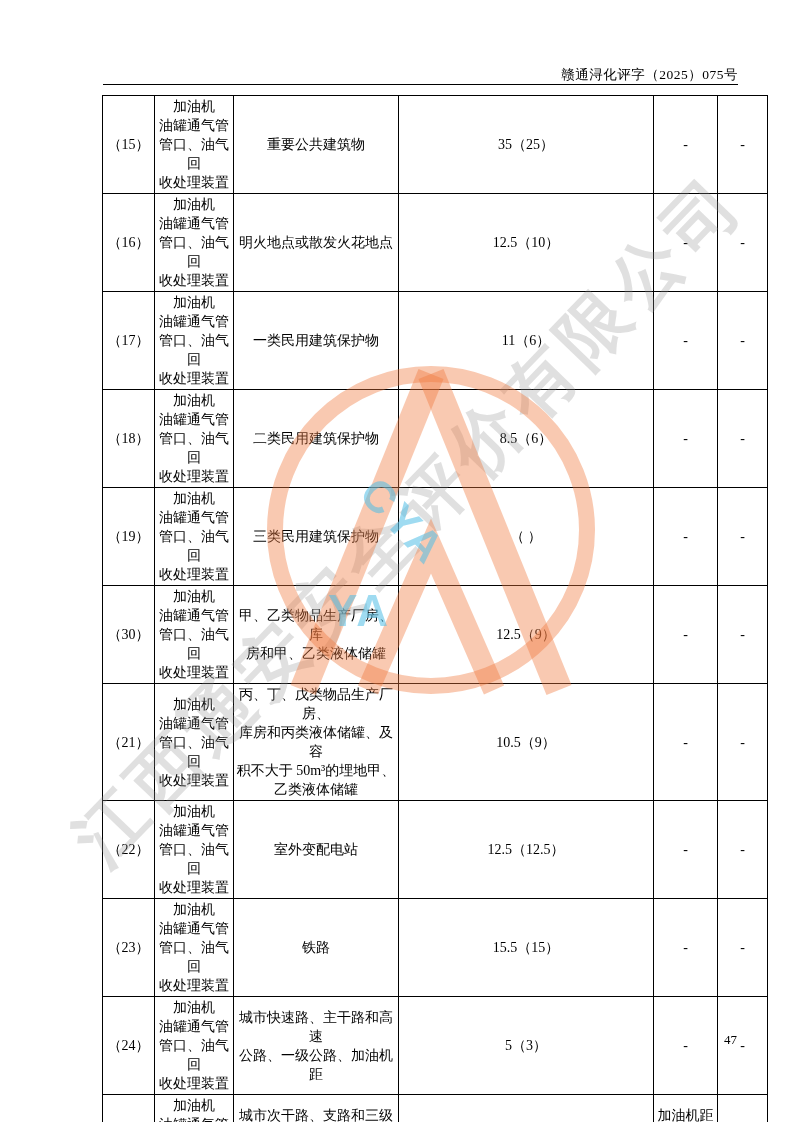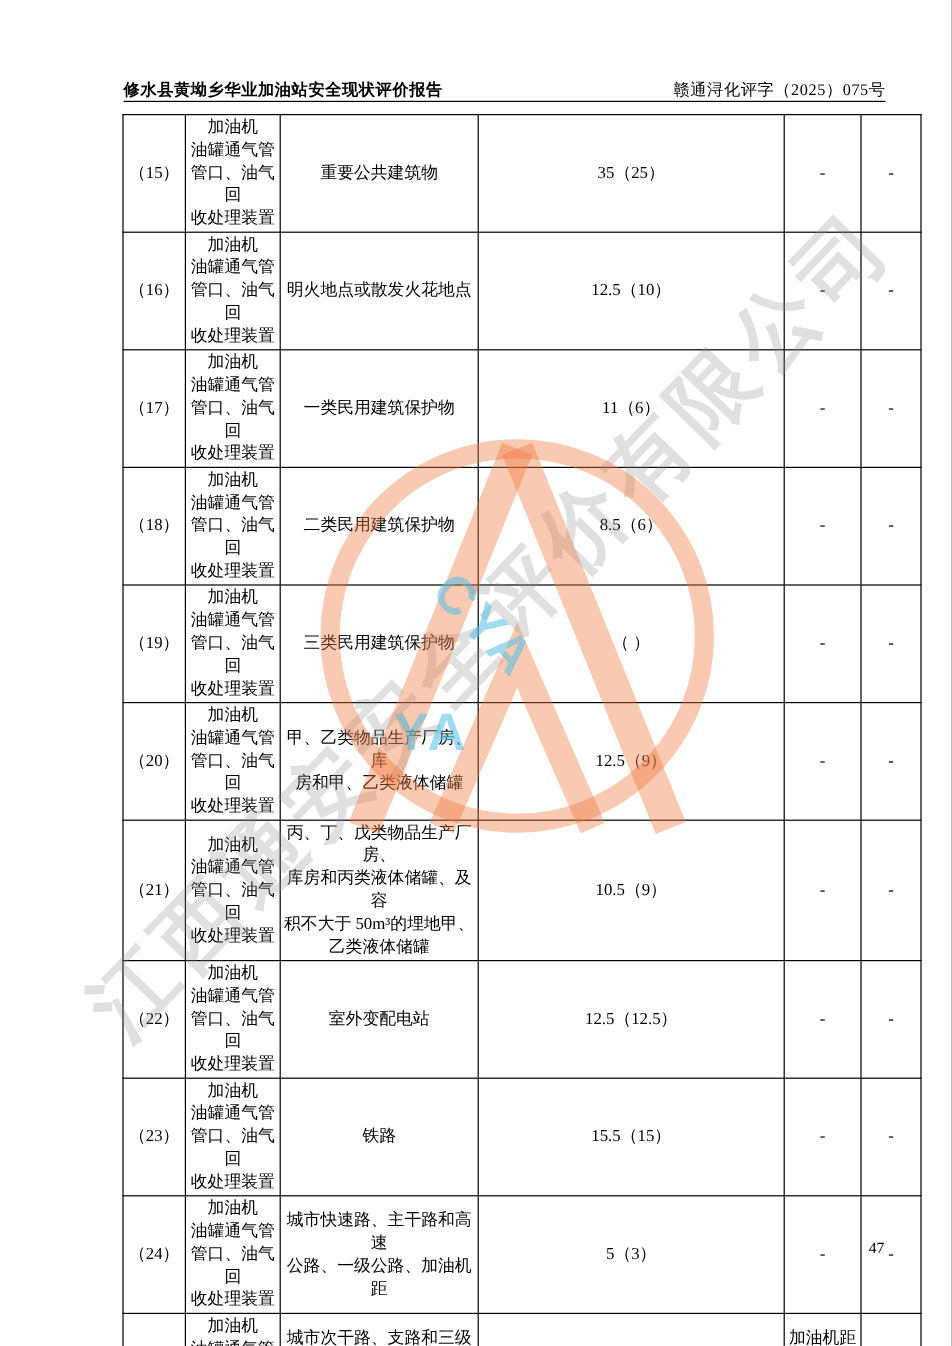--- a/index.html
+++ b/index.html
@@ -79,21 +79,20 @@
   .footer{
     position:absolute;left:102px;top:1032px;width:635px;
     text-align:right;font-size:13px;
   }
 </style>
 </head>
 <body>
 
 <div class="page">
 
-  <div class="hdr-left">修水县黄坳乡华业加油站安全现状评价报告</div>
   <div class="hdr-right">赣通浔化评字（2025）075号</div>
   <div class="hdr-rule"></div>
 
   <table class="dist">
     <tbody>
         <tr style="height: 85px;">
           <td class="col-no">（15）</td>
           <td class="col-facility">加油机
 油罐通气管
 管口、油气回
@@ -141,21 +140,21 @@
           <td class="col-facility">加油机
 油罐通气管
 管口、油气回
 收处理装置</td>
           <td class="col-item">三类民用建筑保护物</td>
           <td class="col-distance">（ ）</td>
           <td class="col-actual">-</td>
           <td class="col-conclusion">-</td>
         </tr>
         <tr style="height: 90px;">
-          <td class="col-no">（20）</td>
+          <td class="col-no">（30）</td>
           <td class="col-facility">加油机
 油罐通气管
 管口、油气回
 收处理装置</td>
           <td class="col-item">甲、乙类物品生产厂房、库
 房和甲、乙类液体储罐</td>
           <td class="col-distance">12.5（9）</td>
           <td class="col-actual">-</td>
           <td class="col-conclusion">-</td>
         </tr>

